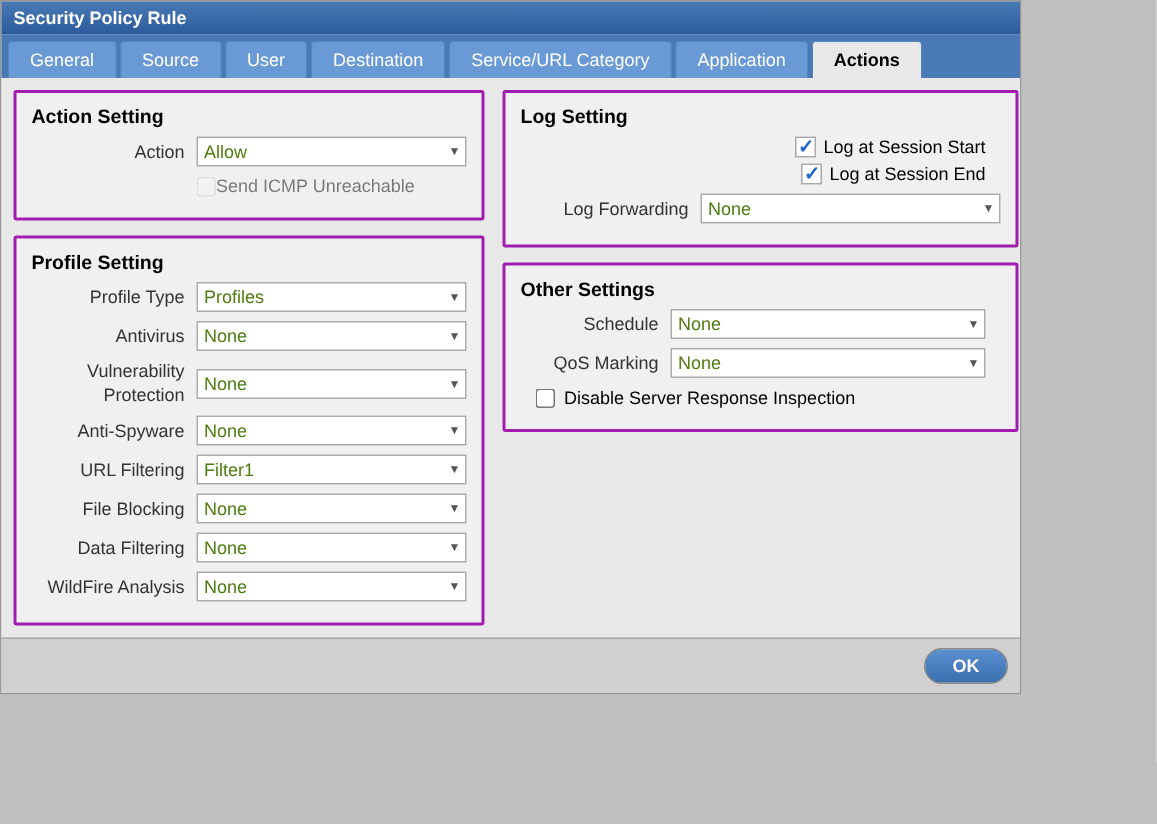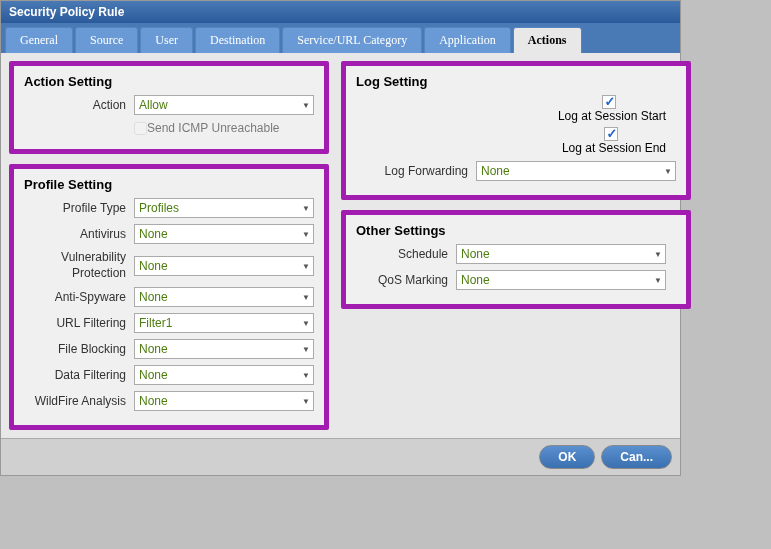--- a/index.html
+++ b/index.html
@@ -33,21 +33,20 @@
     }
     .tab {
       padding: 5px 14px;
       background: #6a9ad5;
       color: white;
       border-radius: 3px 3px 0 0;
       cursor: pointer;
       font-size: 12px;
       border: 1px solid #5585c0;
       border-bottom: none;
-      font-family: Liberation Serif, serif;
     }
     .tab.active {
       background: #e8e8e8;
       color: #000;
       font-weight: bold;
     }
     .content {
       background: #e8e8e8;
       padding: 8px;
       display: flex;
@@ -67,21 +66,21 @@
       gap: 10px;
     }
     .section-title {
       font-weight: bold;
       font-size: 13px;
       margin-bottom: 6px;
       color: #000;
     }
     .section {
       background: #f0f0f0;
-      border: 5px solid #a21caf;
+      border: 2px solid #a21caf;
       padding: 8px 10px;
       border-radius: 2px;
     }
     .form-row {
       display: flex;
       align-items: center;
       margin-bottom: 6px;
     }
     .form-label {
       text-align: right;
@@ -143,21 +142,20 @@
       background: linear-gradient(180deg, #5a8fd0 0%, #3a70b0 100%);
       color: white;
     }
     .btn-cancel {
       background: linear-gradient(180deg, #5a8fd0 0%, #3a70b0 100%);
       color: white;
     }
     .inline-checkbox {
       display: flex;
       align-items: center;
-      flex-direction: column;
     }
     .checkmark {
       display: inline-block;
       width: 14px;
       height: 14px;
       border: 1px solid #aaa;
       background: white;
       margin-right: 5px;
       position: relative;
     }
@@ -331,22 +329,25 @@
 
         <div class="form-row">
           <span class="form-label" style="min-width:100px;">QoS Marking</span>
           <div class="select-wrapper">
             <select class="form-select" style="min-width:210px;">
               <option>None</option>
             </select>
           </div>
         </div>
 
+        <div class="form-row" style="margin-left:0; padding-left:10px;">
+          <input type="checkbox" style="margin-right: 6px;">
+          <span class="checkbox-label">Disable Server Response Inspection</span>
+        </div>
       </div>
 
     </div>
   </div>
 
   <div class="footer">
     <button class="btn btn-ok">OK</button>
-    <button class="btn btn-cancel">Can...</button>
   </div>
 </div>
 
 </body></html>

